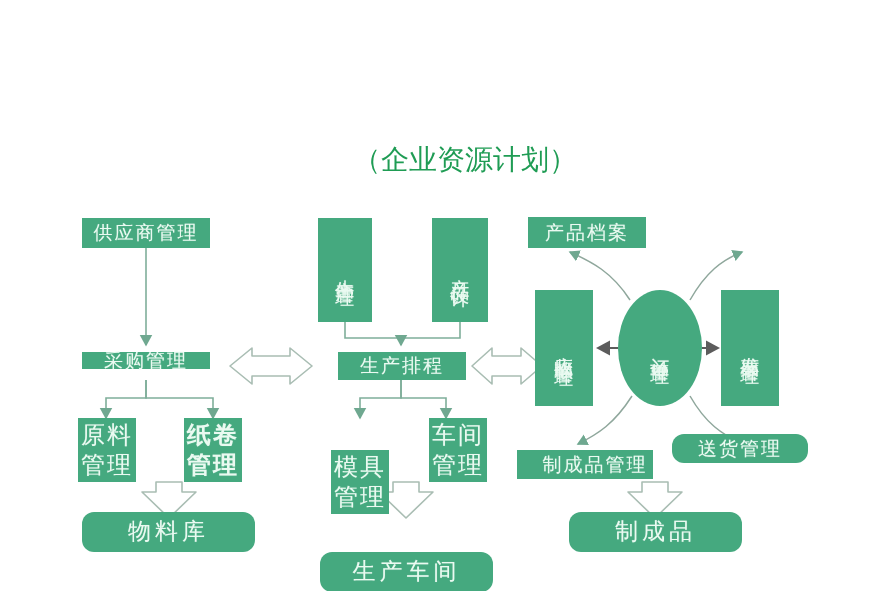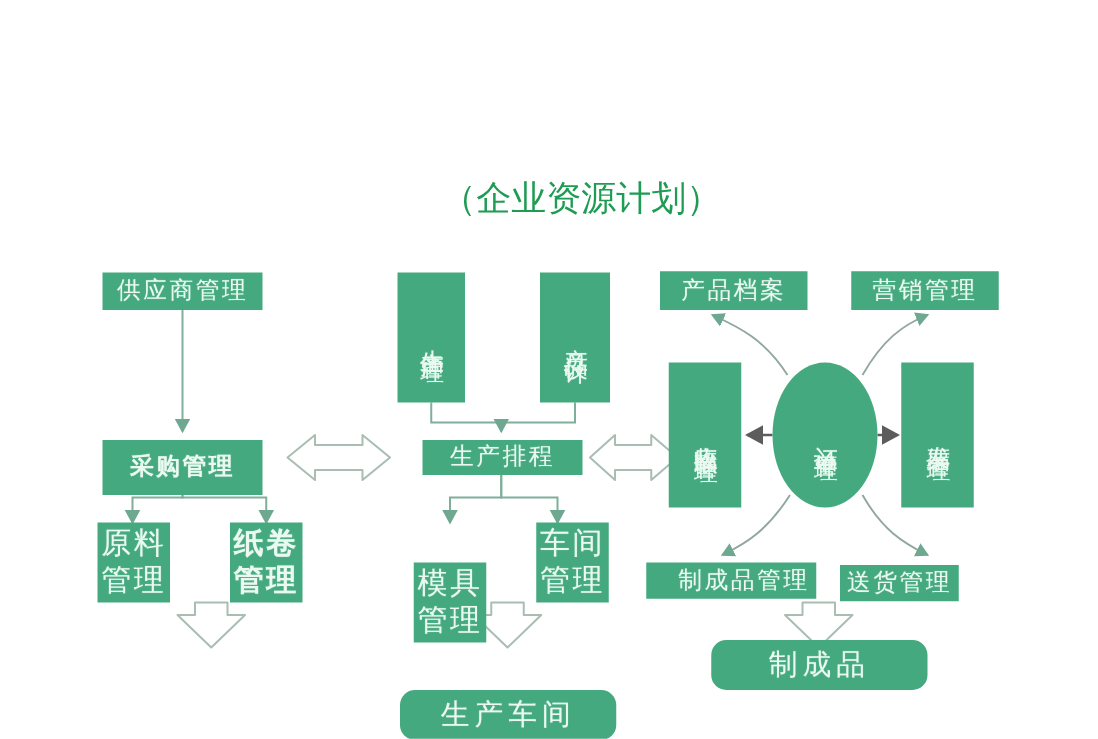--- a/index.html
+++ b/index.html
@@ -143,52 +143,52 @@
     <path d="M690,396 C706,424 722,434 742,444" fill="none" stroke="#8fa79c" stroke-width="1.5" marker-end="url(#sharp)"></path>
 
     <line x1="618" y1="348" x2="598" y2="348" stroke="#5c5c5c" stroke-width="2" marker-end="url(#sharp-dark)"></line>
     <line x1="702" y1="348" x2="718" y2="348" stroke="#5c5c5c" stroke-width="2" marker-end="url(#sharp-dark)"></line>
 
     <path d="M642,482 L668,482 L668,492 L682,492 L655,518 L628,492 L642,492 z" fill="#ffffff" stroke="#a9bdb3" stroke-width="1.6" stroke-linejoin="round"></path>
   </svg>
 
   <div class="node horiz" style="left:82px; top:218px; width:128px; height:30px;">供应商管理</div>
 
-  <div class="node horiz" style="left:82px; top:352px; width:128px; height:44px;font-weight:bold;">采购管理</div>
+  <div class="node horiz" style="left:82px; top:352px; width:128px; height:17px;">采购管理</div>
 
   <div class="node stack" style="left:78px; top:418px; width:58px; height:64px;">原料
 管理</div>
 
   <div class="node stack" style="left:184px; top:418px; width:58px; height:64px;font-weight:bold;">纸卷
 管理</div>
 
+  <div class="node rounded" style="left:82px; top:512px; width:173px; height:40px;">物料库</div>
 
   <div class="node vert" style="left:318px; top:218px; width:54px; height:104px;">生产管理</div>
 
   <div class="node vert" style="left:432px; top:218px; width:56px; height:104px;">产品设计</div>
 
   <div class="node horiz" style="left:338px; top:352px; width:128px; height:28px;">生产排程</div>
 
   <div class="node stack" style="left:331px; top:418px; width:58px; height:64px;margin-top:32px;">模具
 管理</div>
 
   <div class="node stack" style="left:417px; top:418px; width:58px; height:64px;margin-left:12px;">车间
 管理</div>
 
   <div class="node rounded" style="left:320px; top:512px; width:173px; height:40px;margin-top:40px;">生产车间</div>
 
   <div class="node horiz" style="left:528px; top:217px; width:118px; height:31px;">产品档案</div>
 
-  <div class="node horiz" style="left:681px; top:217px; width:118px; height:31px;">营销管理</div>
 
   <div class="node vert" style="left:535px; top:290px; width:58px; height:116px;">应收款管理</div>
 
   <div class="node ellipse" style="left:618px; top:290px; width:84px; height:116px;">订单管理</div>
 
   <div class="node vert" style="left:721px; top:290px; width:58px; height:116px;">发票管理</div>
 
   <div class="node horiz" style="left:517px; top:450px; width:136px; height:29px;padding-left:20px;">制成品管理</div>
 
-  <div class="node horiz" style="left:672px; top:452px; width:95px; height:29px;">送货管理</div>
+  <div class="node horiz" style="left:672px; top:434px; width:136px; height:29px;border-radius:12px;">送货管理</div>
 
   <div class="node rounded" style="left:569px; top:512px; width:173px; height:40px;">制成品</div>
 
 </div>
 
 </body></html>

